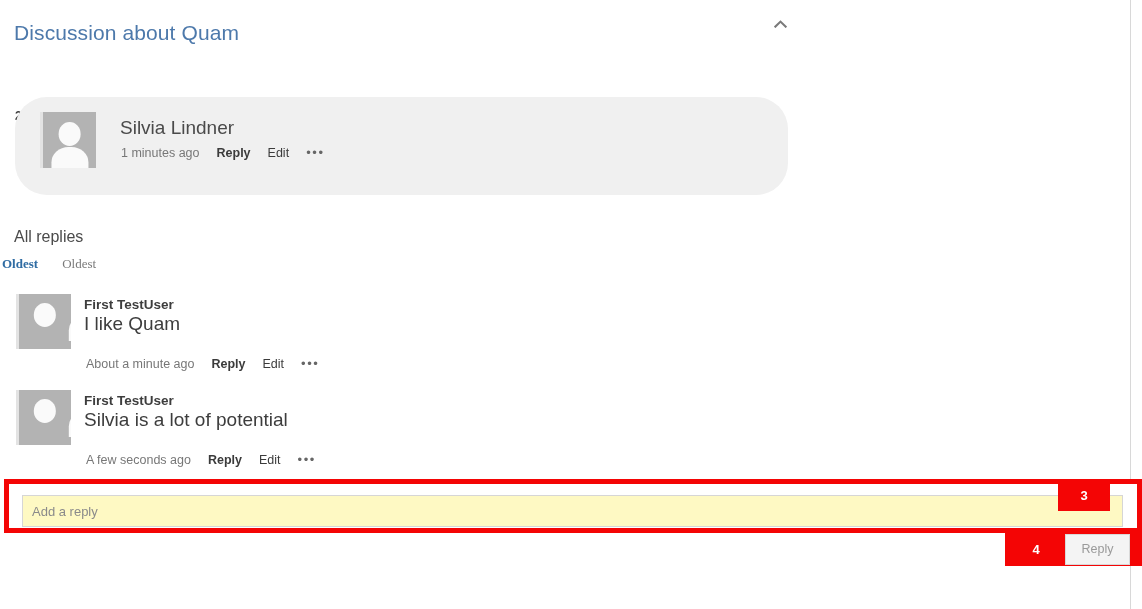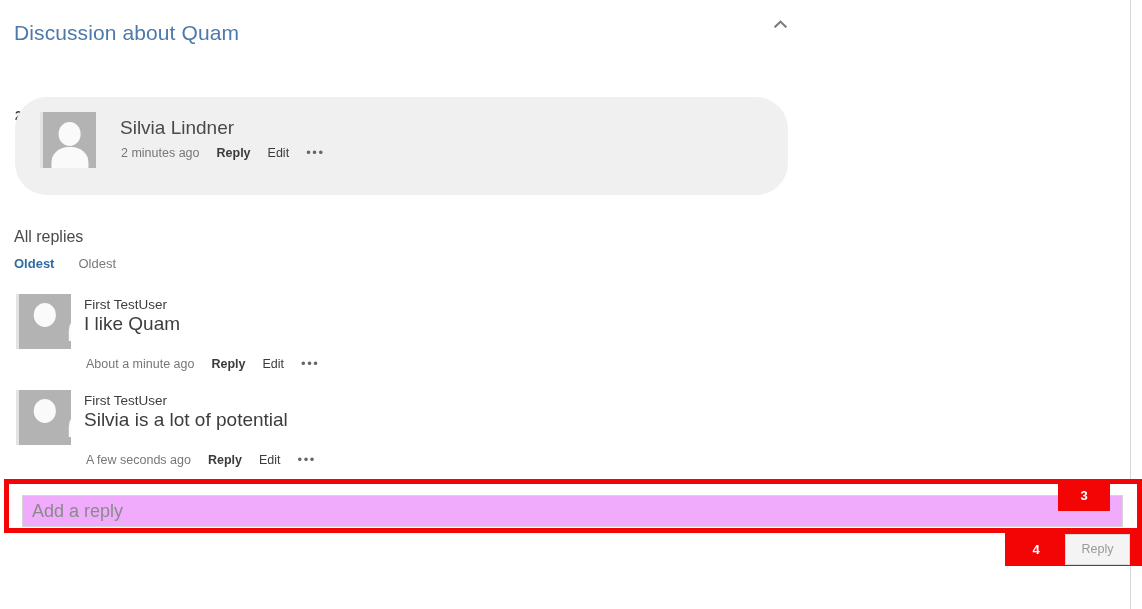--- a/index.html
+++ b/index.html
@@ -152,24 +152,25 @@
   .all-replies-heading {
     position: absolute;
     left: 14px; top: 226px;
     font-size: 16px;
     color: #4a4a4a;
     line-height: 22px;
     white-space: nowrap;
   }
   .sort-bar {
     position: absolute;
-    left: 14px; top: 255px;
+    left: 2px; top: 255px;
     display: flex;
     align-items: center;
     white-space: nowrap;
+    font-family: Liberation Serif, serif;
   }
   .sort-bar .sort-option {
     font-size: 13px;
     line-height: 18px;
     color: #7a7a7a;
     cursor: pointer;
   }
   .sort-bar .sort-option.active {
     color: #2f6ca3;
     font-weight: 700;
@@ -185,21 +186,21 @@
     width: 760px;
   }
   .reply-item .avatar {
     position: absolute;
     left: 0; top: 0;
   }
   .reply-item .author {
     position: absolute;
     left: 68px; top: 1px;
     font-size: 13.5px;
-    font-weight: 400;
+    font-weight: 700;
     color: #3d3d3d;
     line-height: 19px;
     white-space: nowrap;
   }
   .reply-item .body {
     position: absolute;
     left: 68px; top: 21px;
     font-size: 19px;
     color: #3d3d3d;
     line-height: 18px;
@@ -219,23 +220,23 @@
     left: 4px; top: 479px;
     width: 1138px; height: 54px;
     border: 5px solid #f40505;
     background: #ffffff;
   }
   .reply-input {
     position: absolute;
     left: 22px; top: 495px;
     width: 1101px; height: 32px;
     border: 1px solid #d6d6d6;
-    background: #f0abfc;
+    background: #fef9c3;
     font-family: "Liberation Sans", sans-serif;
-    font-size: 18px;
+    font-size: 13px;
     color: #3d3d3d;
     padding: 0 9px;
     outline: none;
   }
   .reply-input::placeholder { color: #8a8a8a; opacity: 1; }
 
   .badge {
     position: absolute;
     background: #f40505;
     color: #ffffff;
@@ -296,21 +297,21 @@
     <b>2</b><span> replies</span>
   </div>
 
   <div class="root-post">
     <div class="avatar">
       <div class="head"></div>
       <div class="body"></div>
     </div>
     <div class="author">Silvia Lindner</div>
     <div class="meta">
-      <span class="time">2 minutes ago</span>
+      <span class="time">1 minutes ago</span>
       <span class="action">Reply</span>
       <span class="action plain">Edit</span>
       <span class="ellipsis">•••</span>
     </div>
   </div>
 
   <div class="all-replies-heading">All replies</div>
 
   <div class="sort-bar">
     <span class="sort-option active">Oldest</span>

